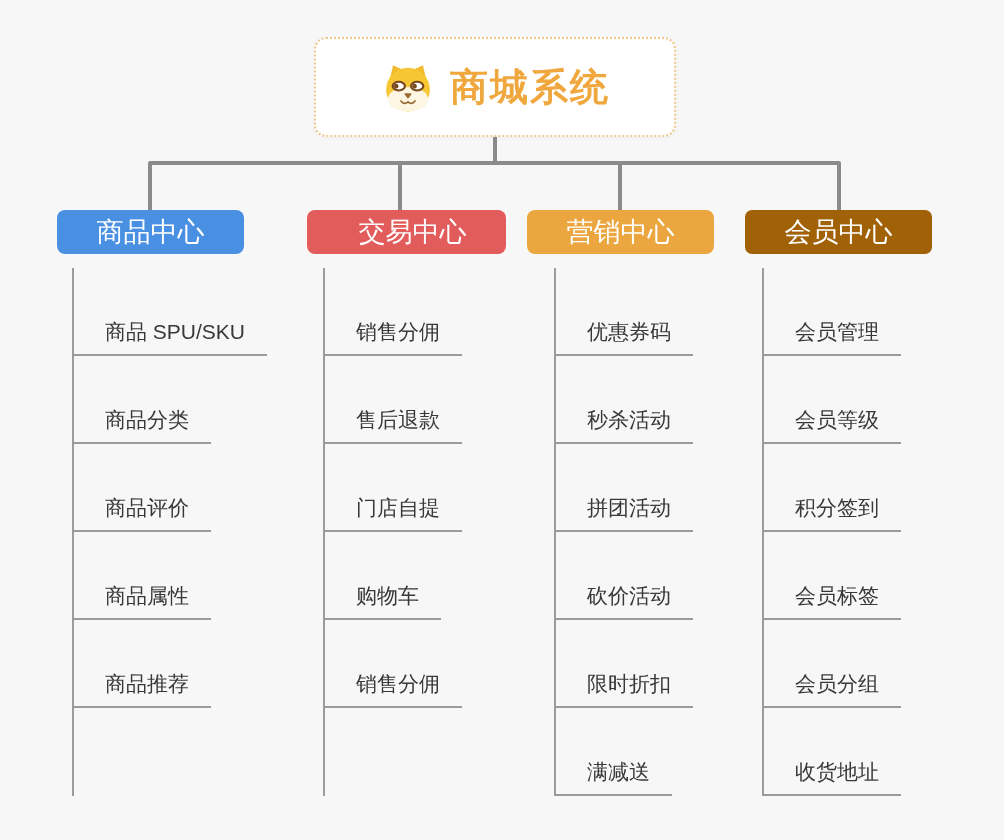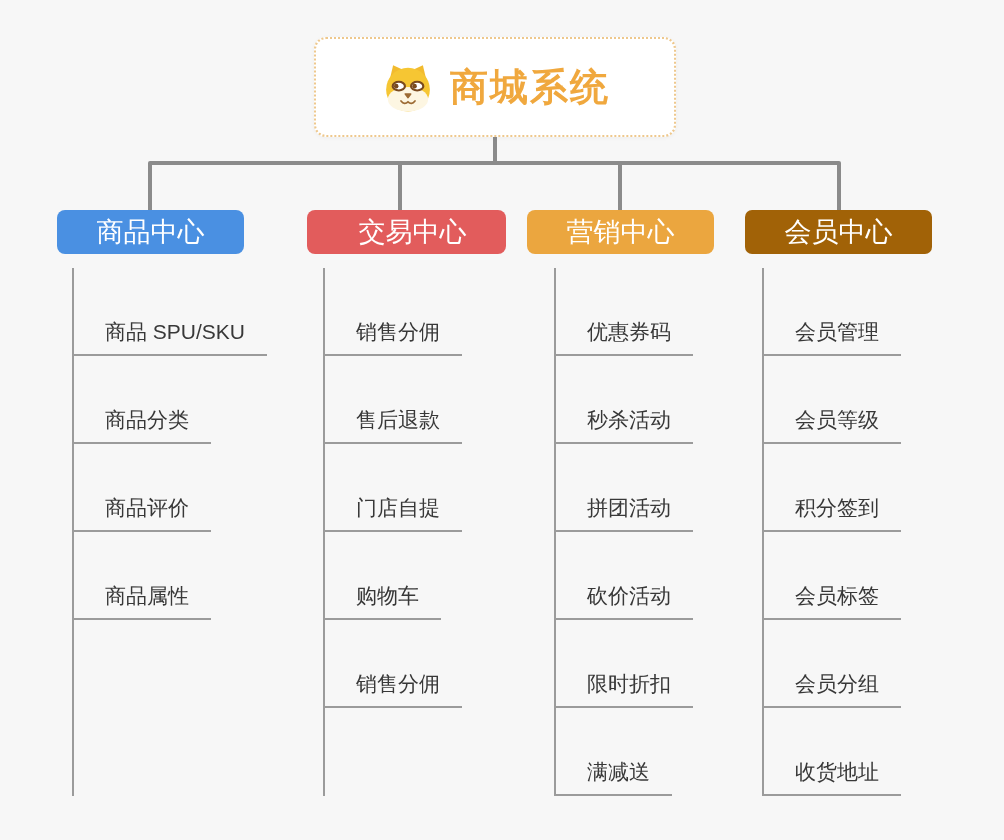--- a/index.html
+++ b/index.html
@@ -112,20 +112,21 @@
     <span>会员中心</span>
   </div>
 
   <div class="branch-list l1">
     <div class="trunk"></div>
     <ul>
       <li>商品 SPU/SKU</li>
       <li>商品分类</li>
       <li>商品评价</li>
       <li>商品属性</li>
+      <li>商品推荐</li>
     </ul>
   </div>
 
   <div class="branch-list l2">
     <div class="trunk"></div>
     <ul>
       <li>销售分佣</li>
       <li>售后退款</li>
       <li>门店自提</li>
       <li>购物车</li>

